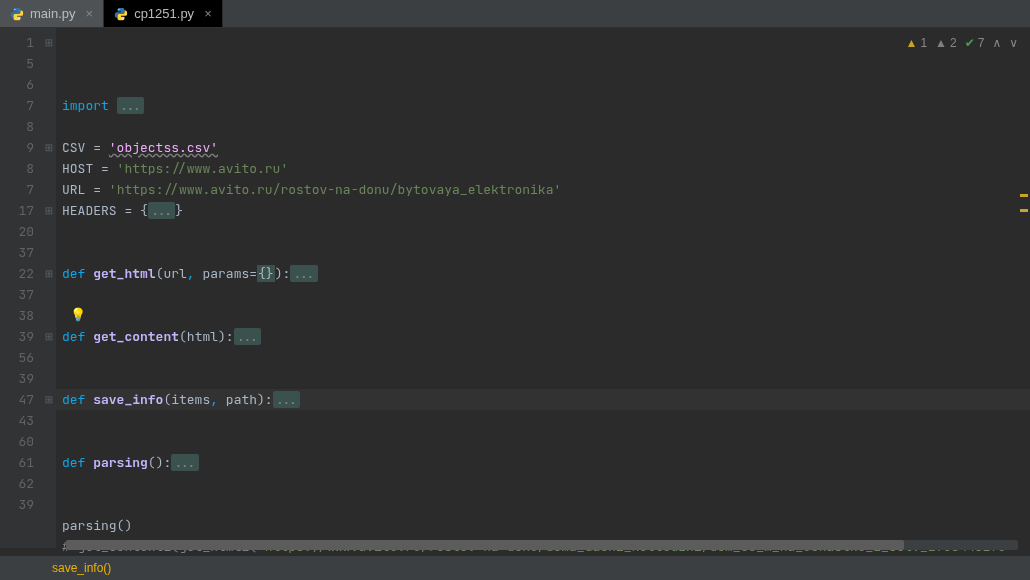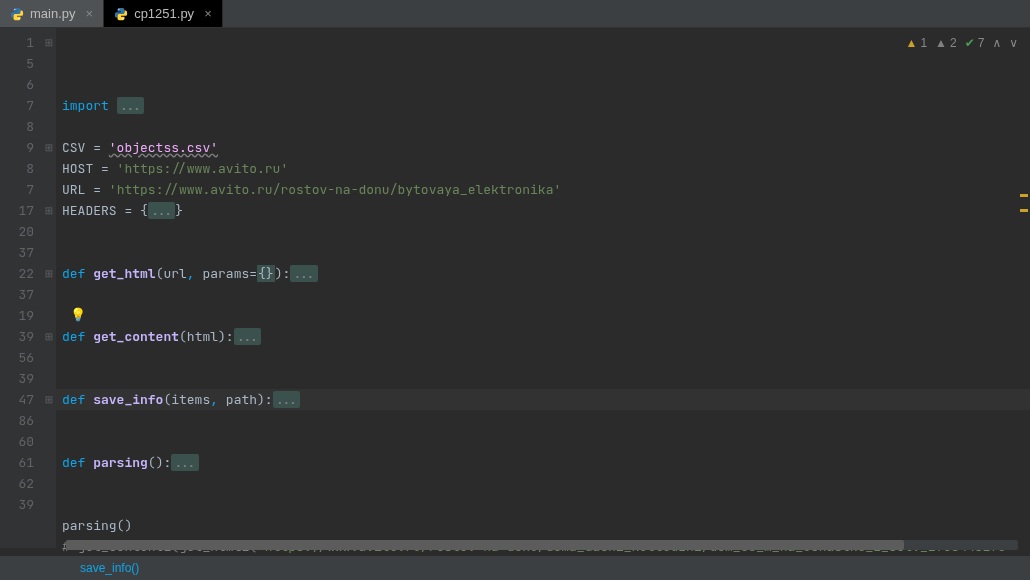--- a/index.html
+++ b/index.html
@@ -122,24 +122,24 @@
       height: 100%;
       width: 88%;
       background: #5c5c5c;
       border-radius: 2px;
     }
     .status-bar {
       position: absolute;
       bottom: 0; left: 0; right: 0;
       height: 24px;
       background: #3c3f41;
-      color: #0ea5e9;
+      color: #eab308;
       display: flex;
       align-items: center;
-      padding-left: 80px;
+      padding-left: 52px;
       font-size: 12px;
     }
     .minimap-err {
       position: absolute;
       right: 2px;
       width: 8px;
     }
     .err-mark { position:absolute; right:0; width:8px; height:3px; background:#c9a227; }
   </style>
 </head>
@@ -197,26 +197,26 @@
       <div>7</div>
       <div>8</div>
       <div>9</div>
       <div>8</div>
       <div>7</div>
       <div>17</div>
       <div>20</div>
       <div>37</div>
       <div>22</div>
       <div>37</div>
-      <div>19</div>
+      <div>38</div>
       <div>39</div>
       <div>56</div>
       <div>39</div>
       <div>47</div>
-      <div>86</div>
+      <div>43</div>
       <div>60</div>
       <div>61</div>
       <div>62</div>
       <div>39</div>
     </div>
   <div class="fold-gutter" id="fold-gutter">
       <div class="fold-marker">⊞</div>
       <div class="fold-marker"></div>
       <div class="fold-marker"></div>
       <div class="fold-marker"></div>

